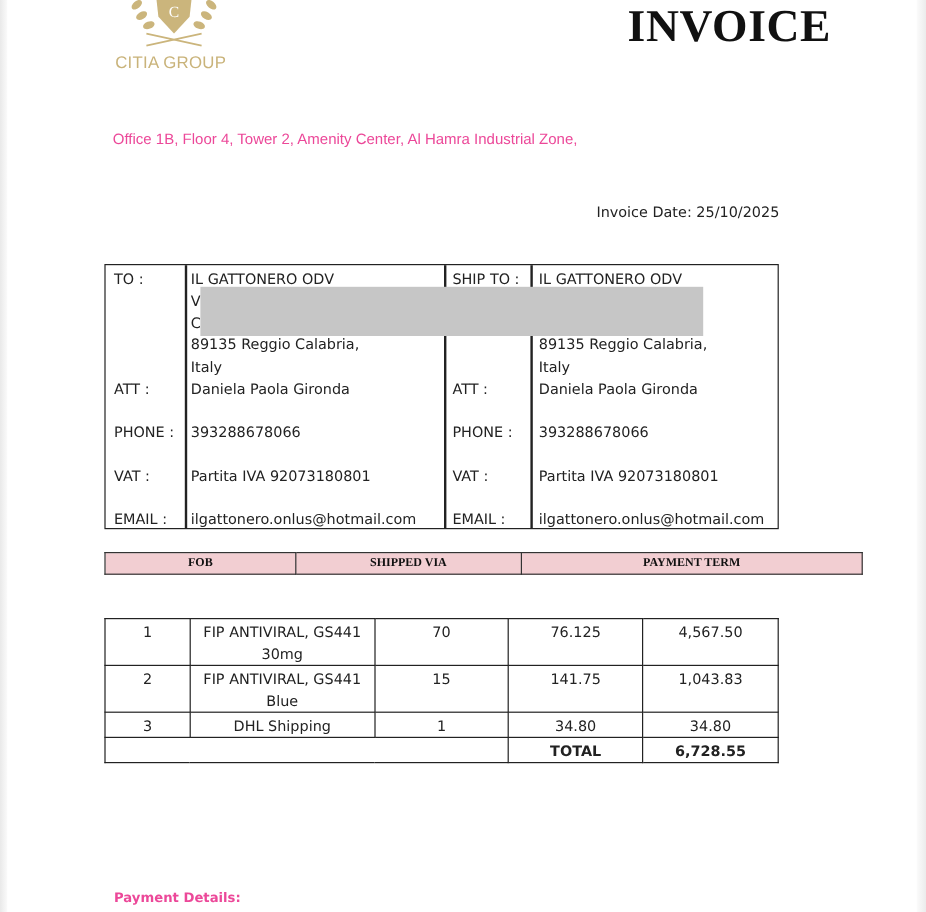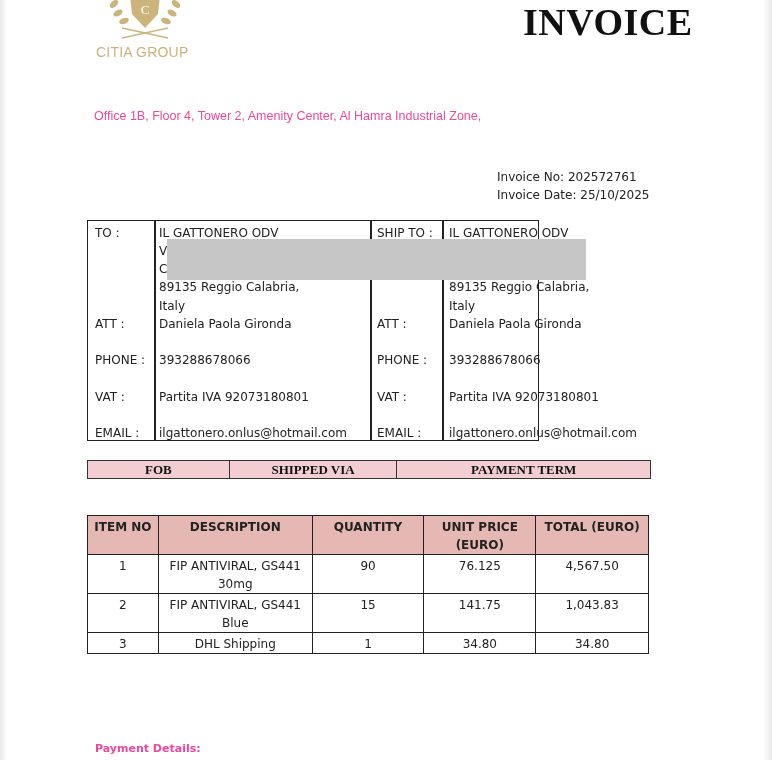--- a/index.html
+++ b/index.html
@@ -15,27 +15,27 @@
   .brand { position:absolute; left:96px; top:44px; font-family:"Liberation Sans", sans-serif; font-weight:normal; font-size:14px; color:#c9b37a; letter-spacing:0.2px; }
   .address { position:absolute; left:94px; top:67px; font-family:"Liberation Sans", sans-serif; font-size:12.5px; line-height:17px; color:#ec4899;margin-top:41px; }
 
   .title { position:absolute; left:523px; top:0px; font-family:"Liberation Serif", serif; font-weight:bold; font-size:38px; letter-spacing:0.5px; color:#111; }
 
   .inv-meta { position:absolute; left:497px; top:168px; font-family:"DejaVu Sans", sans-serif; font-size:12px; line-height:18px; color:#222; }
 
   .cal { font-family:"DejaVu Sans", sans-serif; font-size:12px; color:#222; }
 
   
-  .addr { position:absolute; left:87px; top:220px; width:452px; height:221px; border:1.5px solid #222; box-sizing:border-box; }
+  .addr { position:absolute; left:87px; top:220px; width:562px; height:221px; border:1.5px solid #222; box-sizing:border-box; }
   .addr .vline { position:absolute; top:0; bottom:0; width:1.5px; background:#222; }
   .addr .cell { position:absolute; white-space:nowrap; line-height:18.2px; }
   .redact { position:absolute; left:167px; top:239px; width:419px; height:41px; background:#c6c6c6; }
 
   
-  .terms { position:absolute; left:87px; top:460px; width:564px; border-collapse:collapse; font-family:"Liberation Serif", serif; font-size:13px; }
+  .terms { position:absolute; left:87px; top:460px; width:632px; border-collapse:collapse; font-family:"Liberation Serif", serif; font-size:10px; }
   .terms td { border:1.2px solid #333; text-align:center; padding:0; height:17px; line-height:16px; }
   .terms tr.head td { background:#f2ced2; font-weight:bold; }
 
   
   .items { position:absolute; left:87px; top:515px; width:562px; border-collapse:collapse; font-family:"DejaVu Sans", sans-serif; font-size:12px; color:#222; }
   .items td, .items th { border:1.5px solid #222; text-align:center; vertical-align:top; padding:2px 2px 0 2px; line-height:18px; }
   .items th { background:#e6b8b4; font-weight:bold; height:34px; }
 
   .pay-details { position:absolute; left:95px; top:742px; font-family:"DejaVu Sans", sans-serif; font-weight:bold; font-size:11px; color:#ec4899; }
 </style>
@@ -59,21 +59,20 @@
   <text x="45" y="18" text-anchor="middle" font-family="Liberation Serif, serif" font-size="13" fill="#ffffff">C</text>
 </svg>
 <div class="brand">CITIA GROUP</div>
 <div class="address">
   <div>Office 1B, Floor 4, Tower 2, Amenity Center, Al Hamra Industrial Zone,</div>
 </div>
 
 <div class="title">INVOICE</div>
 
 <div class="inv-meta">
-  <div>Invoice No: 202572761</div>
   <div>Invoice Date: 25/10/2025</div>
 </div>
 
 <div class="addr cal">
   <div class="vline" style="left:66px"></div>
   <div class="vline" style="left:282px"></div>
   <div class="vline" style="left:354px"></div>
 
   <div class="cell" style="left:7px;top:3px">TO :</div>
   <div class="cell" style="left:71px;top:3px">IL GATTONERO ODV</div>
@@ -122,44 +121,42 @@
 
 <table class="items">
   <colgroup>
       <col style="width:71px">
       <col style="width:154px">
       <col style="width:112px">
       <col style="width:112px">
       <col style="width:113px">
     </colgroup>
   <tbody>
-      <tr>
-    <th>ITEM NO</th>
-    <th>DESCRIPTION</th>
-    <th>QUANTITY</th>
-    <th>UNIT PRICE (EURO)</th>
-    <th>TOTAL (EURO)</th>
-  </tr>
   <tr style="height:38px">
     <td>1</td>
     <td>FIP ANTIVIRAL, GS441 30mg</td>
-    <td>90</td>
+    <td>70</td>
     <td>76.125</td>
     <td>4,567.50</td>
   </tr>
   <tr style="height:38px">
     <td>2</td>
     <td>FIP ANTIVIRAL, GS441 Blue</td>
     <td>15</td>
     <td>141.75</td>
     <td>1,043.83</td>
   </tr>
   <tr style="height:19px">
     <td>3</td>
     <td>DHL Shipping</td>
     <td>1</td>
     <td>34.80</td>
     <td>34.80</td>
   </tr>
+  <tr style="height:19px">
+    <td colspan="3"></td>
+    <td style="font-weight:bold">TOTAL</td>
+    <td style="font-weight:bold">6,728.55</td>
+  </tr>
 </tbody>
   </table>
 
 <div class="pay-details">Payment Details:</div>
 
 </body></html>

